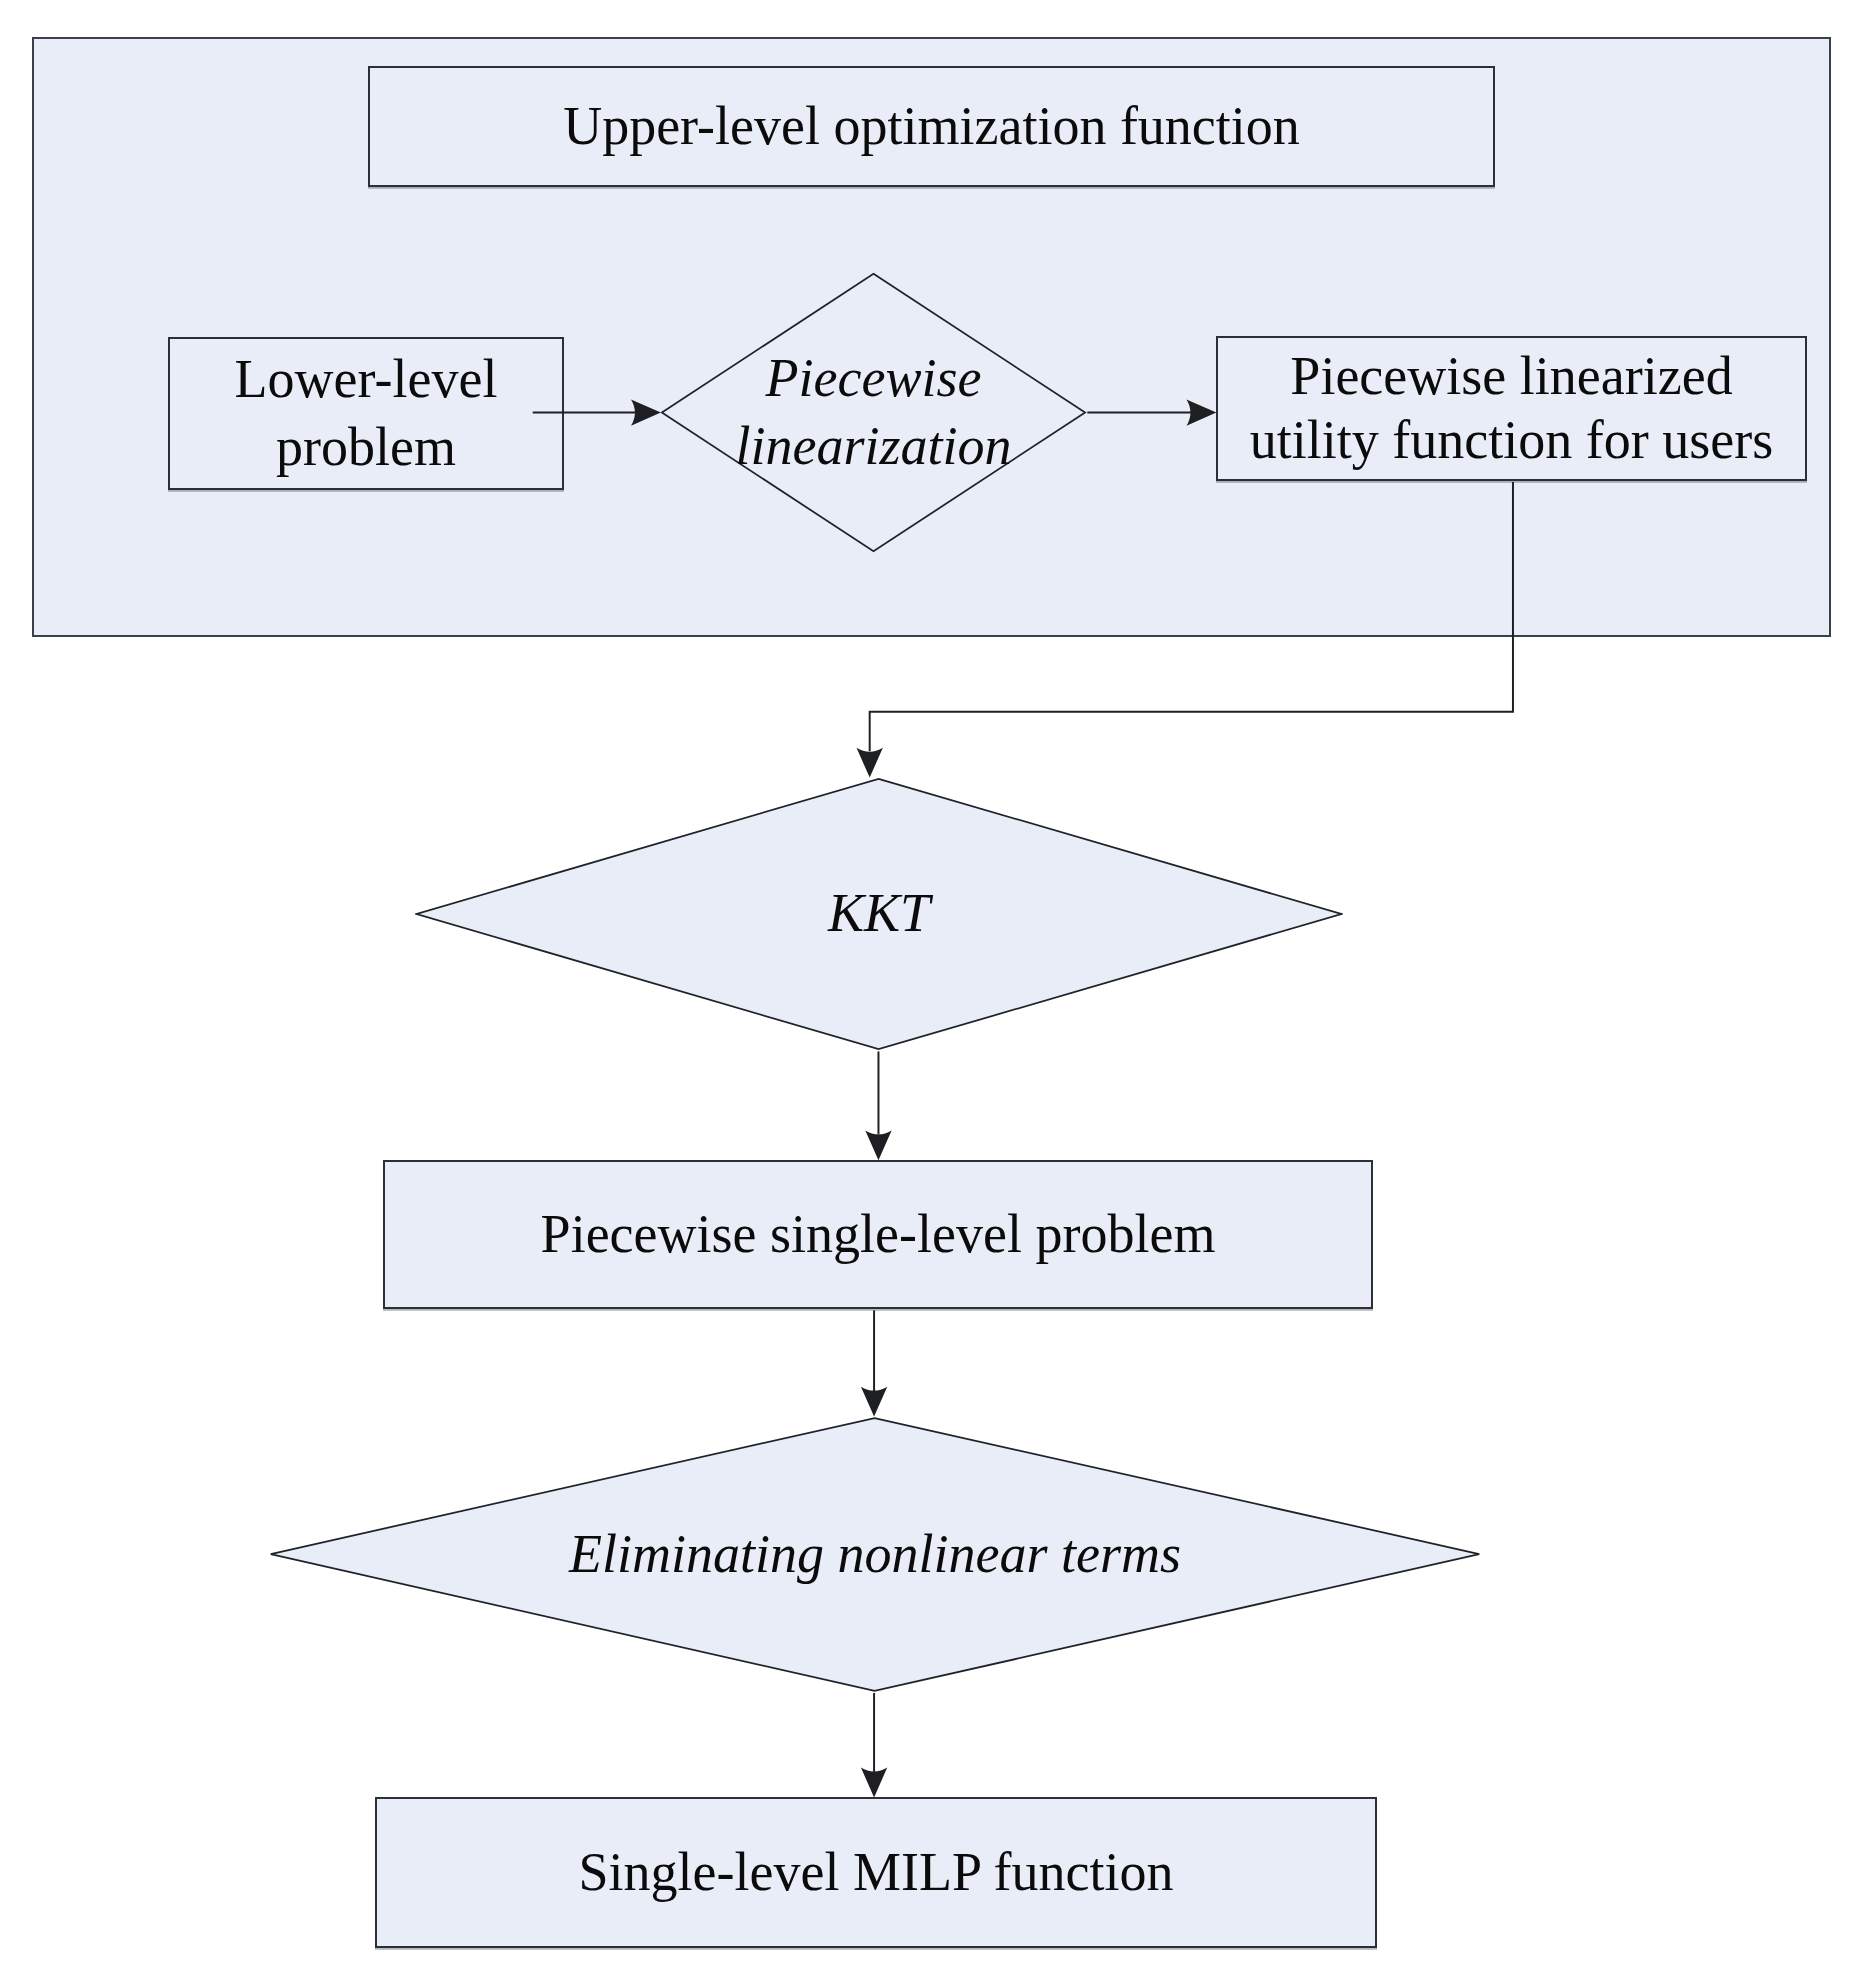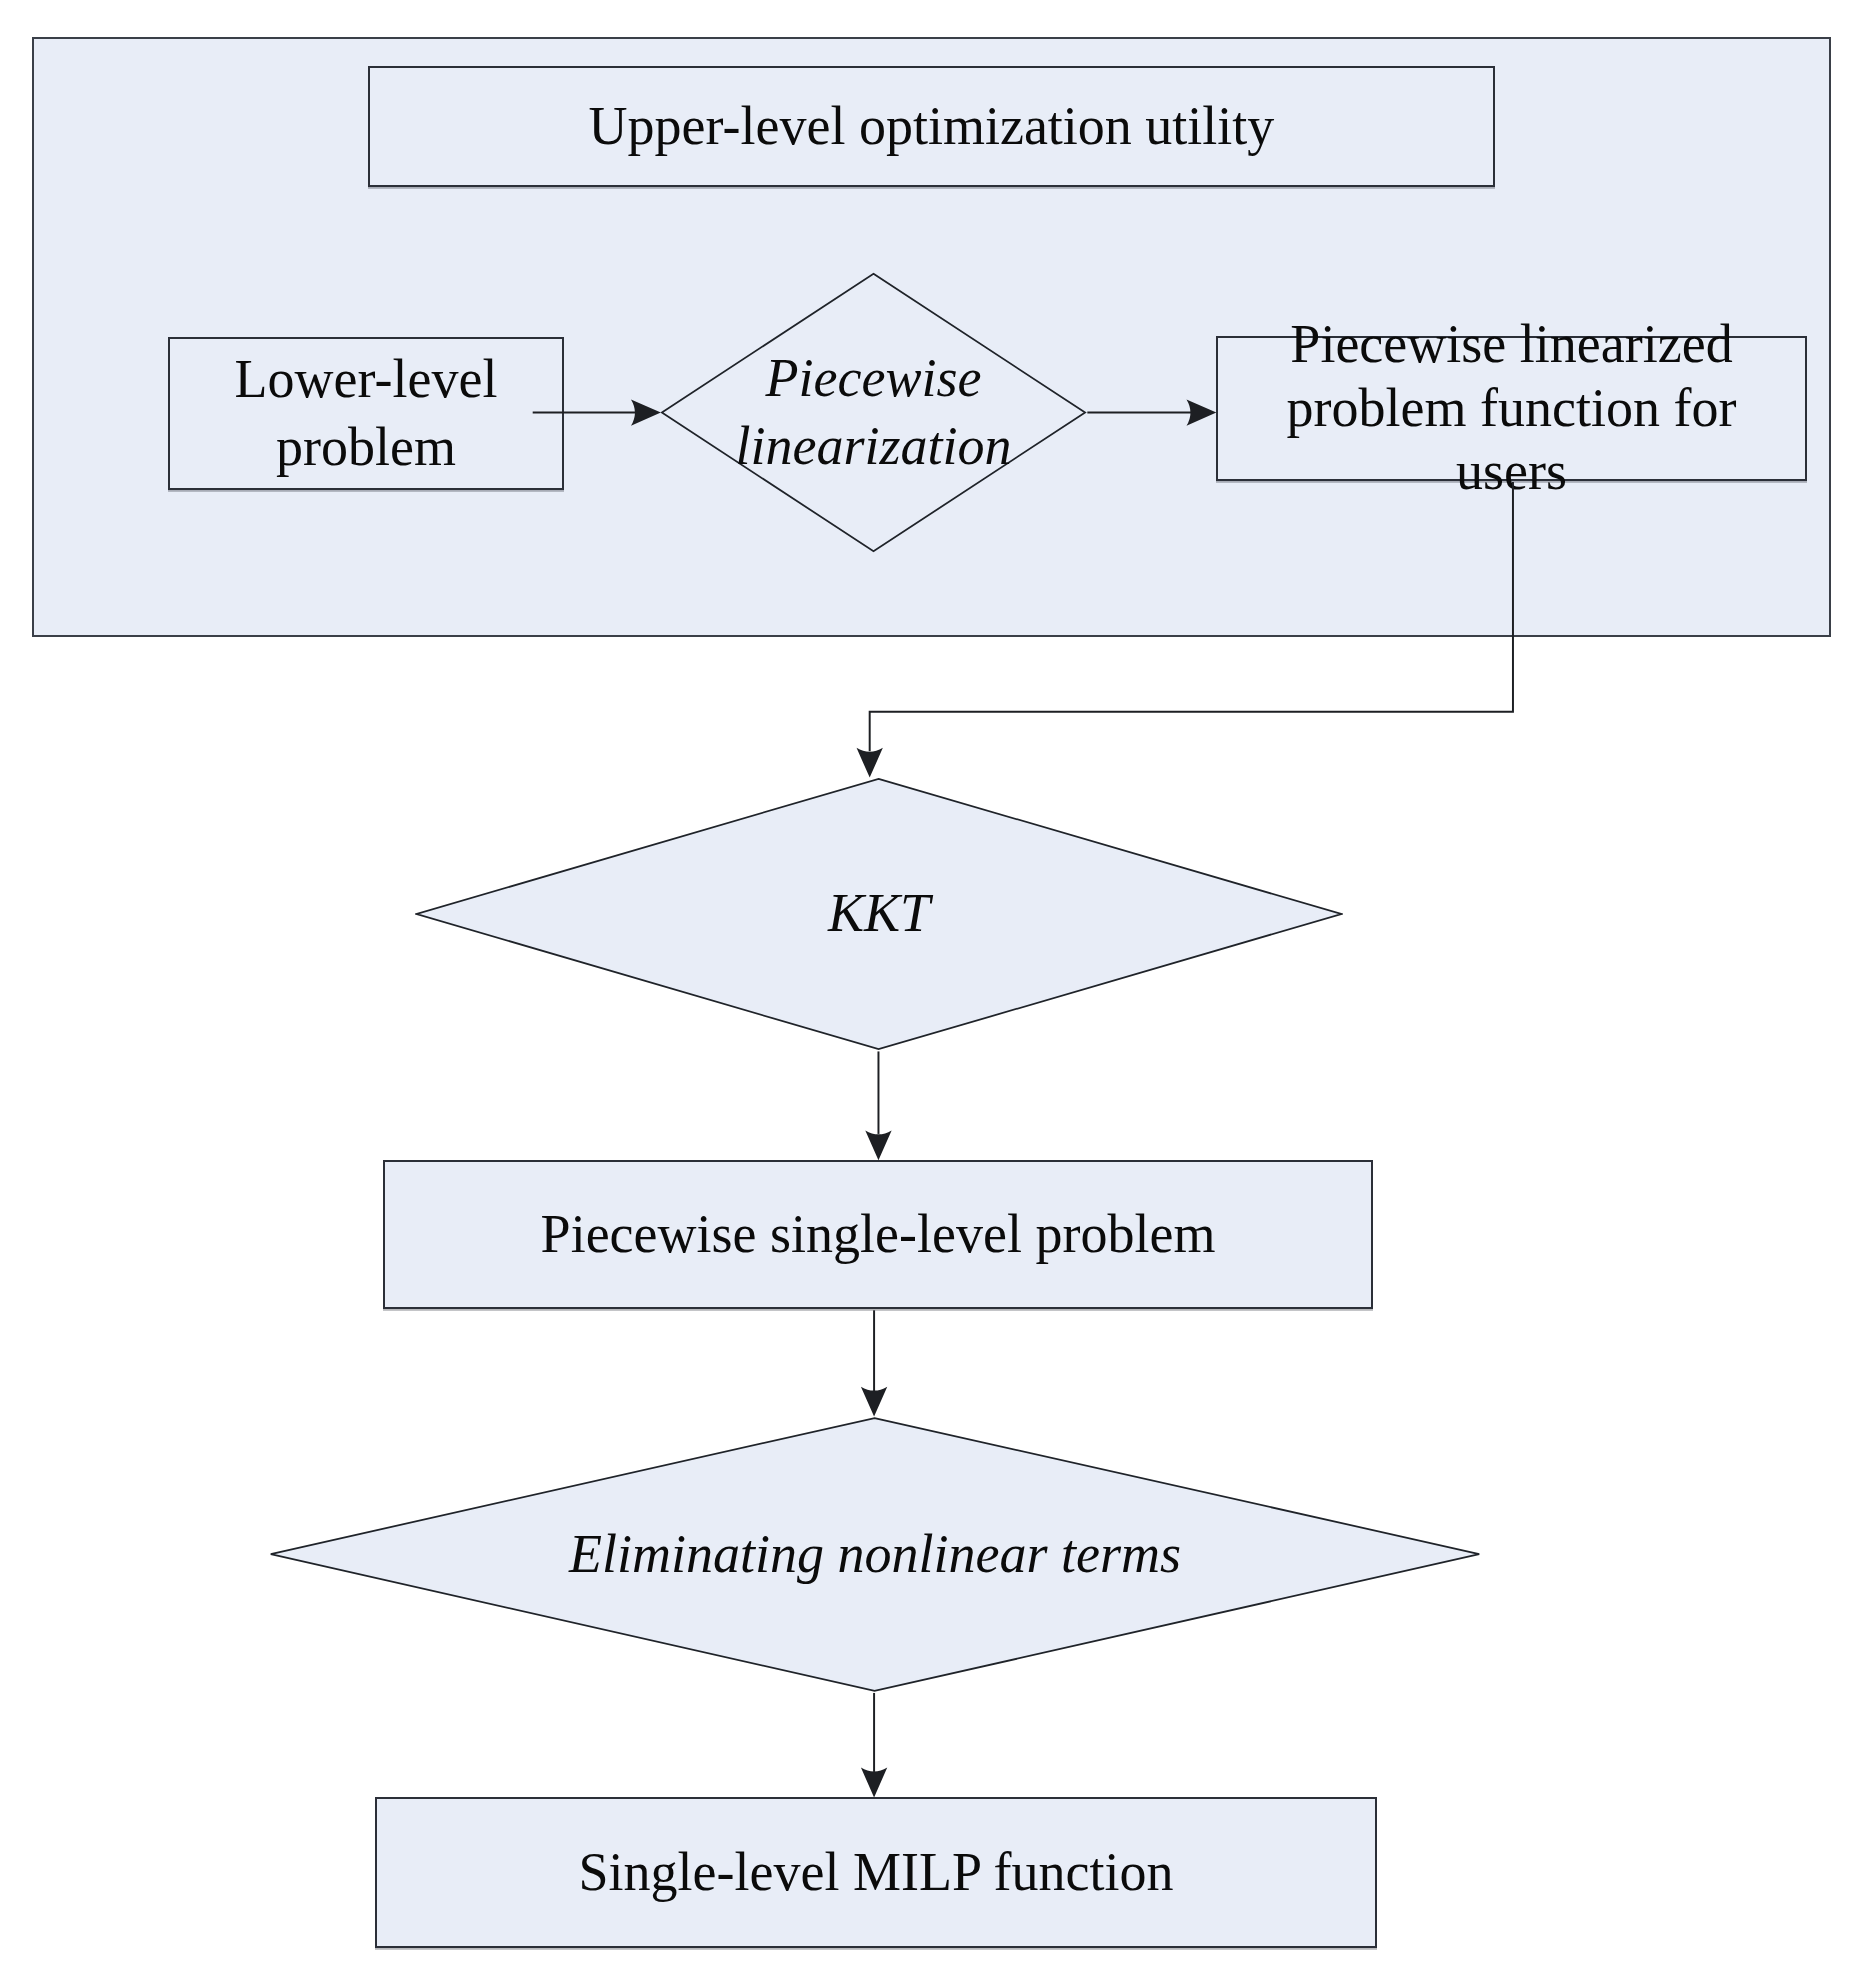--- a/index.html
+++ b/index.html
@@ -79,29 +79,29 @@
   .edge-head { fill: var(--connector); stroke: none; }
 </style>
 </head>
 <body>
 
 <div class="canvas">
 
   <div class="group-frame" style="left:32px; top:37px; width:1799px; height:600px;"></div>
 
   <div class="node-box" style="left:368px; top:66px; width:1127px; height:121px;">
-    <span>Upper-level optimization utility</span>
+    <span>Upper-level optimization function</span>
   </div>
 
   <div class="node-box" style="left:168px; top:337px; width:396px; height:153px;">
     <span>Lower-level problem</span>
   </div>
 
   <div class="node-box" style="left:1216px; top:336px; width:591px; height:145px; line-height:1.18;">
-    <span>Piecewise linearized problem function for users</span>
+    <span>Piecewise linearized utility function for users</span>
   </div>
 
   <div class="node-box" style="left:383px; top:1160px; width:990px; height:149px;">
     <span>Piecewise single-level problem</span>
   </div>
 
   <div class="node-box" style="left:375px; top:1797px; width:1002px; height:151px;">
     <span>Single-level MILP function</span>
   </div>
 

